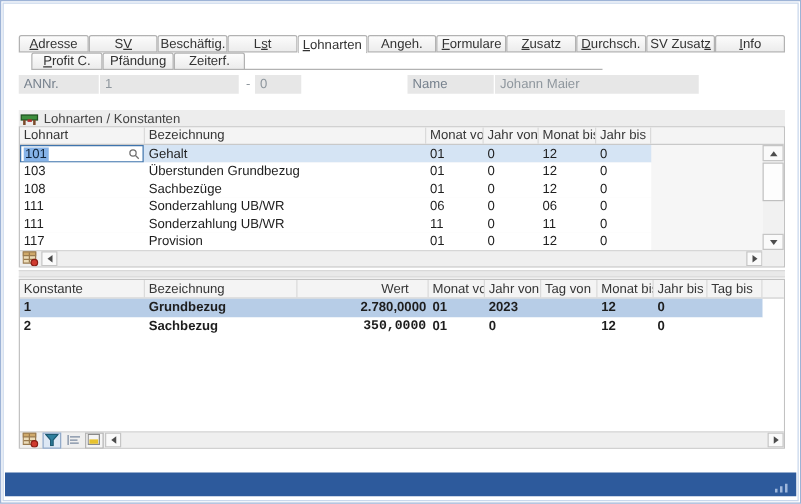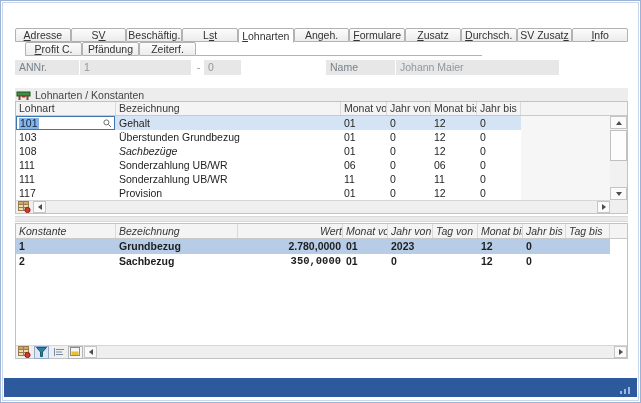--- a/index.html
+++ b/index.html
@@ -46,36 +46,36 @@
   
   .groupheader{position:absolute;left:14px;top:87px;width:613px;height:13px;background:#ededed;
     display:flex;align-items:center;gap:3px;font-size:10.5px;color:#454545;box-sizing:border-box;padding-left:1px;}
 
   
   .grid{position:absolute;left:14px;box-sizing:border-box;border:1px solid #c2c2c2;background:#fff;font-size:10.5px;}
   .table1{top:100px;width:613px;height:113px;}
   .table2{top:222px;width:613px;height:136px;}
   .ghead{position:absolute;left:0;top:0;display:flex;background:#f4f4f4;border-bottom:1px solid #c9c9c9;box-sizing:border-box;}
   .table1 .ghead{width:611px;height:14px;}
-  .table2 .ghead{width:611px;height:15px;font-style:italic;}
+  .table2 .ghead{width:611px;height:15px;}
   .hcell{box-sizing:border-box;border-right:1px solid #dadada;padding:0 3px;color:#363636;
     line-height:13px;white-space:nowrap;overflow:hidden;flex:0 0 auto;}
   .table2 .hcell{line-height:14px;}
   .hfill{flex:1 1 auto;border-right:none;}
   .gbody{position:absolute;left:0;}
   .table1 .gbody{top:14px;width:594px;height:84px;background:#f6f6f6;}
   .table2 .gbody{top:15px;width:611px;height:106px;background:#fff;}
   .grow{display:flex;background:#fff;}
   .table1 .grow{width:505px;height:14px;line-height:14px;}
   .table2 .grow{width:594px;height:15px;line-height:15px;font-weight:bold;}
   .grow.sel1{background:#d5e4f4;}
   .grow.sel2{background:#b7cde7;}
   .cell{box-sizing:border-box;padding:0 3px;white-space:nowrap;overflow:hidden;color:#1e1e1e;flex:0 0 auto;}
   .cell.r{text-align:right;padding-right:2px;}
-  .hcell.r{text-align:right;padding-right:0;}
+  .hcell.r{text-align:right;padding-right:15px;}
   .editcell{padding:0;}
   .editbox{box-sizing:border-box;width:99px;height:14px;border:1px solid #3f74ad;background:#fff;
     display:flex;align-items:center;padding-left:2px;}
   .editsel{background:#86b3e8;color:#10253c;padding:0 1px;line-height:11px;}
   .mag{margin-left:auto;margin-right:2px;flex:0 0 auto;}
 
   
   .vsb{position:absolute;right:0;top:14px;width:17px;height:84px;background:#f1f1f1;}
   .sbtn{box-sizing:border-box;background:#fafafa;border:1px solid #c5c5c5;display:flex;align-items:center;justify-content:center;}
   .vsb .sbtn{position:absolute;left:0;width:17px;height:13px;}
@@ -226,21 +226,21 @@
         <div class="grow">
           <div class="cell" style="width: 100px;">103</div>
           <div class="cell" style="width: 225px;">Überstunden Grundbezug</div>
           <div class="cell" style="width: 46px;">01</div>
           <div class="cell" style="width: 44px;">0</div>
           <div class="cell" style="width: 46px;">12</div>
           <div class="cell" style="width: 44px;">0</div>
         </div>
         <div class="grow">
           <div class="cell" style="width: 100px;">108</div>
-          <div class="cell" style="width: 225px; font-style: italic;">Sachbezüge</div>
+          <div class="cell" style="width: 225px;">Sachbezüge</div>
           <div class="cell" style="width: 46px;">01</div>
           <div class="cell" style="width: 44px;">0</div>
           <div class="cell" style="width: 46px;">12</div>
           <div class="cell" style="width: 44px;">0</div>
         </div>
         <div class="grow">
           <div class="cell" style="width: 100px;">111</div>
           <div class="cell" style="width: 225px;">Sonderzahlung UB/WR</div>
           <div class="cell" style="width: 46px;">06</div>
           <div class="cell" style="width: 44px;">0</div>

